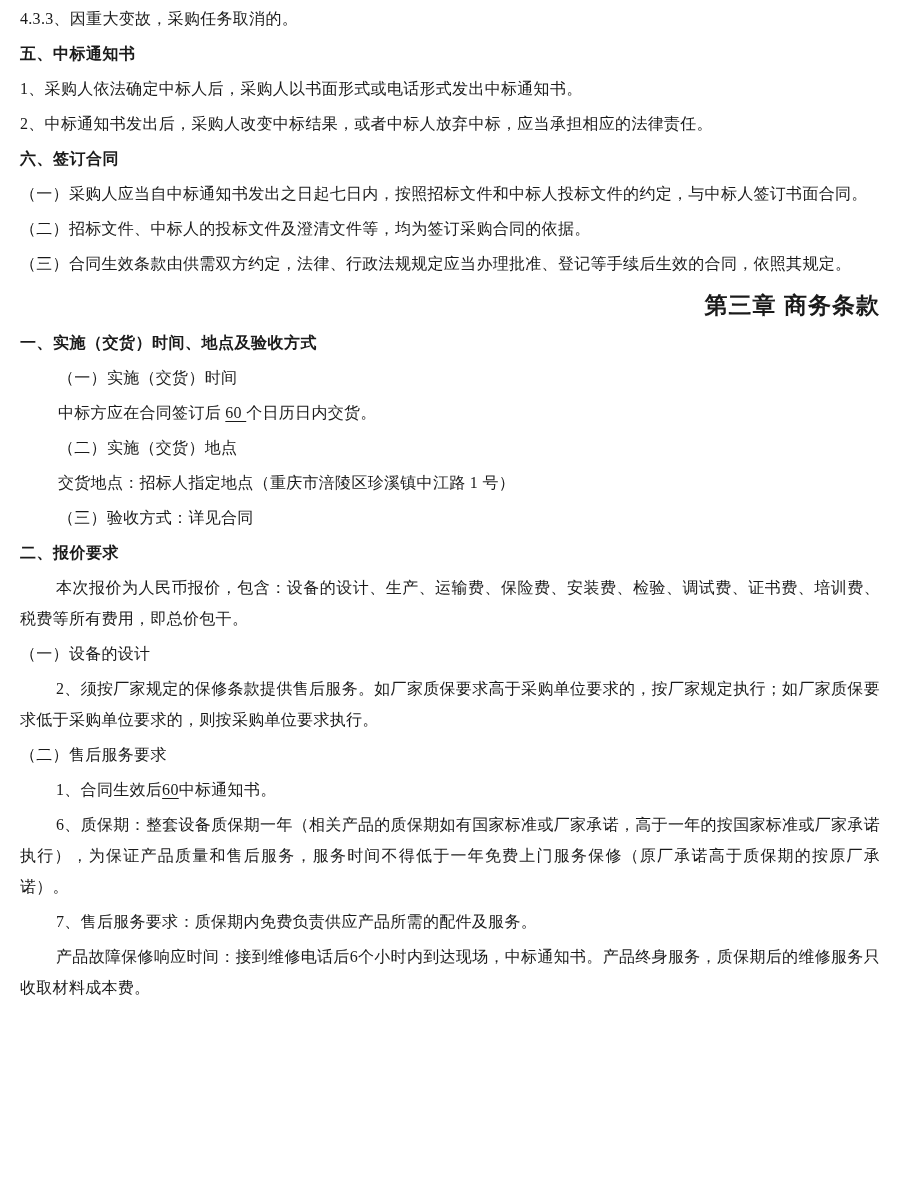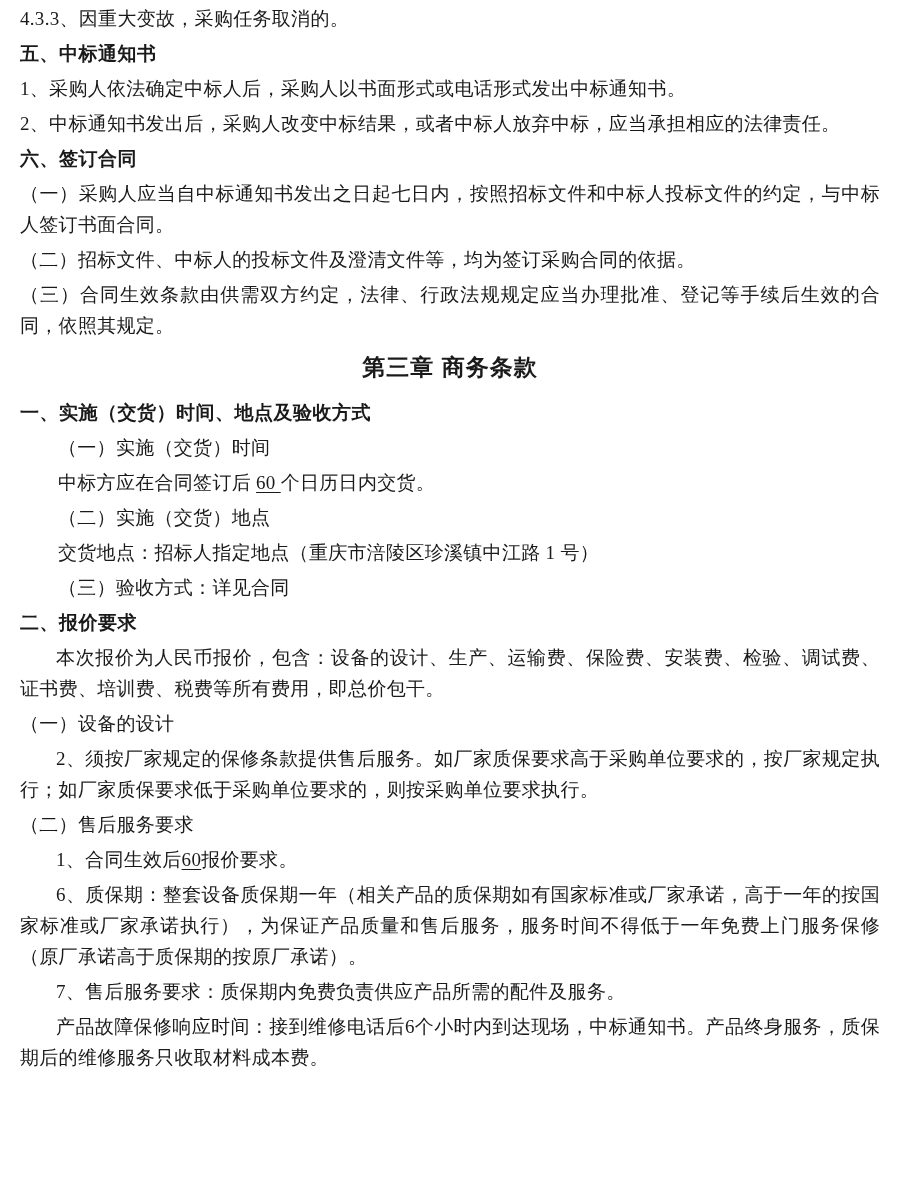--- a/index.html
+++ b/index.html
@@ -13,38 +13,38 @@
     height: 1199px;
     color: #1a1a1a;
     font-family: "Liberation Serif", "DejaVu Serif", serif;
   }
   .doc {
     padding: 3px 20px 0 20px;
     width: 860px;
   }
   .doc p {
     margin: 0 0 4px 0;
-    font-size: 19px;
+    font-size: 16px;
     line-height: 31px;
     text-align: justify;
     letter-spacing: 0.3px;
     word-break: break-all;
   }
   .doc p.heading {
     font-family: "Liberation Sans", "DejaVu Sans", sans-serif;
     font-weight: bold;
     letter-spacing: 0.5px;
   }
   .doc p.chapter {
     font-family: "Liberation Sans", "DejaVu Sans", sans-serif;
     font-weight: bold;
     font-size: 23px;
     line-height: 42px;
-    text-align: center;
-    margin: 5px 0 9px 0;
+    text-align: right;
+    margin: 5px 0 1px 0;
     letter-spacing: 1px;
   }
   .doc p.indent {
     padding-left: 38px;
   }
   .doc p.first-indent {
     text-indent: 36px;
   }
   .u {
     text-decoration: underline;
@@ -68,17 +68,17 @@
     <p class="body indent">（一）实施（交货）时间</p>
     <p class="body indent"><span>中标方应在合同签订后 </span><span class="u">60 </span><span>个日历日内交货。</span></p>
     <p class="body indent">（二）实施（交货）地点</p>
     <p class="body indent">交货地点：招标人指定地点（重庆市涪陵区珍溪镇中江路 1 号）</p>
     <p class="body indent">（三）验收方式：详见合同</p>
     <p class="heading">二、报价要求</p>
     <p class="body first-indent">本次报价为人民币报价，包含：设备的设计、生产、运输费、保险费、安装费、检验、调试费、证书费、培训费、税费等所有费用，即总价包干。</p>
     <p class="body">（一）设备的设计</p>
     <p class="body first-indent">2、须按厂家规定的保修条款提供售后服务。如厂家质保要求高于采购单位要求的，按厂家规定执行；如厂家质保要求低于采购单位要求的，则按采购单位要求执行。</p>
     <p class="body">（二）售后服务要求</p>
-    <p class="body first-indent"><span>1、合同生效后</span><span class="u">60</span><span>报价要求。</span></p>
+    <p class="body first-indent"><span>1、合同生效后</span><span class="u">60</span><span>中标通知书。</span></p>
     <p class="body first-indent">6、质保期：整套设备质保期一年（相关产品的质保期如有国家标准或厂家承诺，高于一年的按国家标准或厂家承诺执行），为保证产品质量和售后服务，服务时间不得低于一年免费上门服务保修（原厂承诺高于质保期的按原厂承诺）。</p>
     <p class="body first-indent">7、售后服务要求：质保期内免费负责供应产品所需的配件及服务。</p>
     <p class="body first-indent">产品故障保修响应时间：接到维修电话后6个小时内到达现场，中标通知书。产品终身服务，质保期后的维修服务只收取材料成本费。</p>
   </div>
 
 </body></html>

